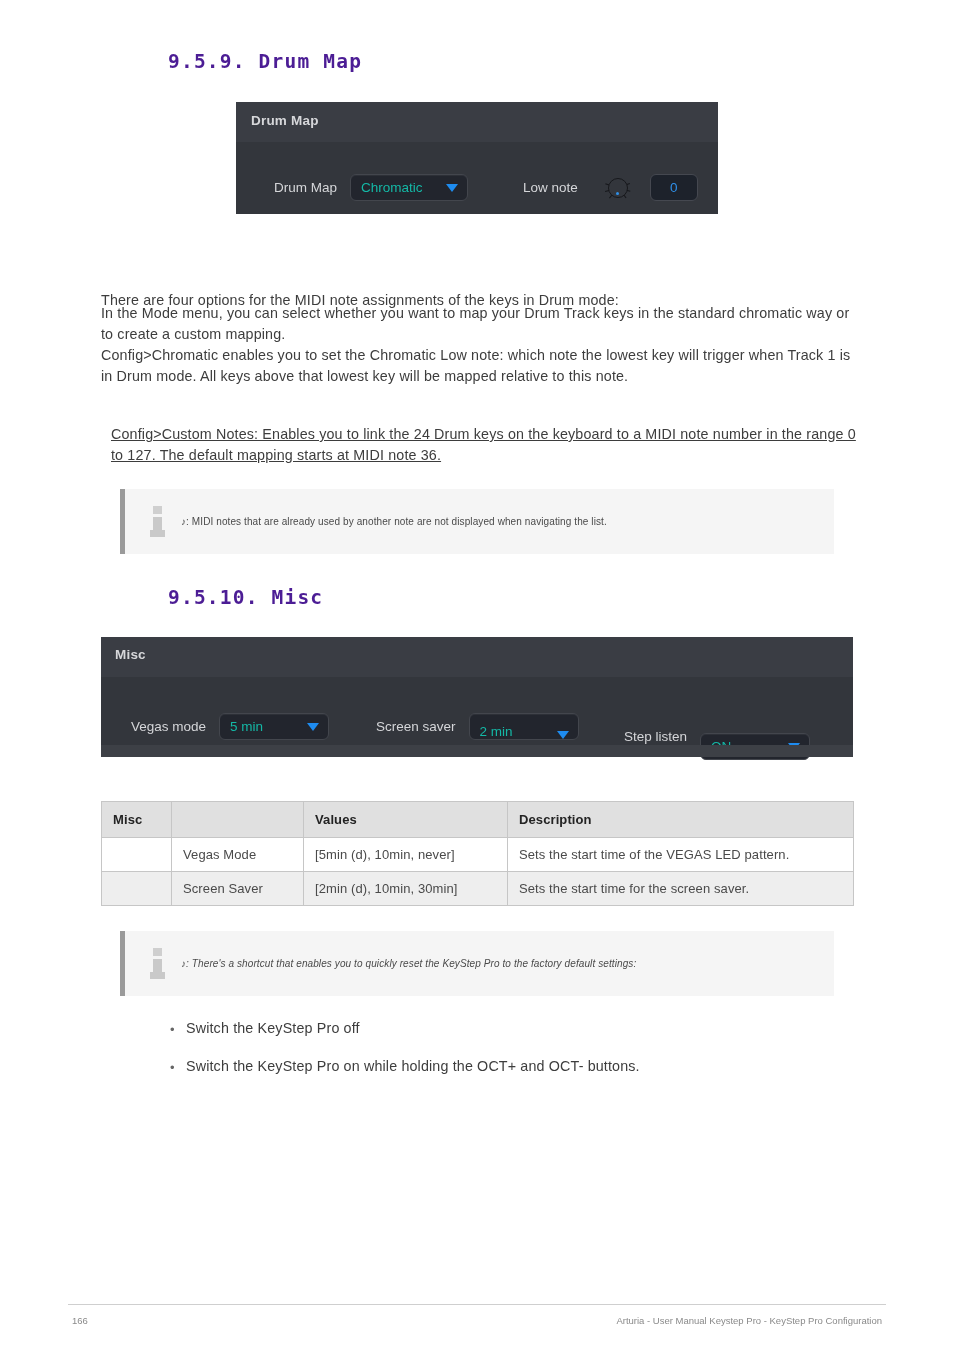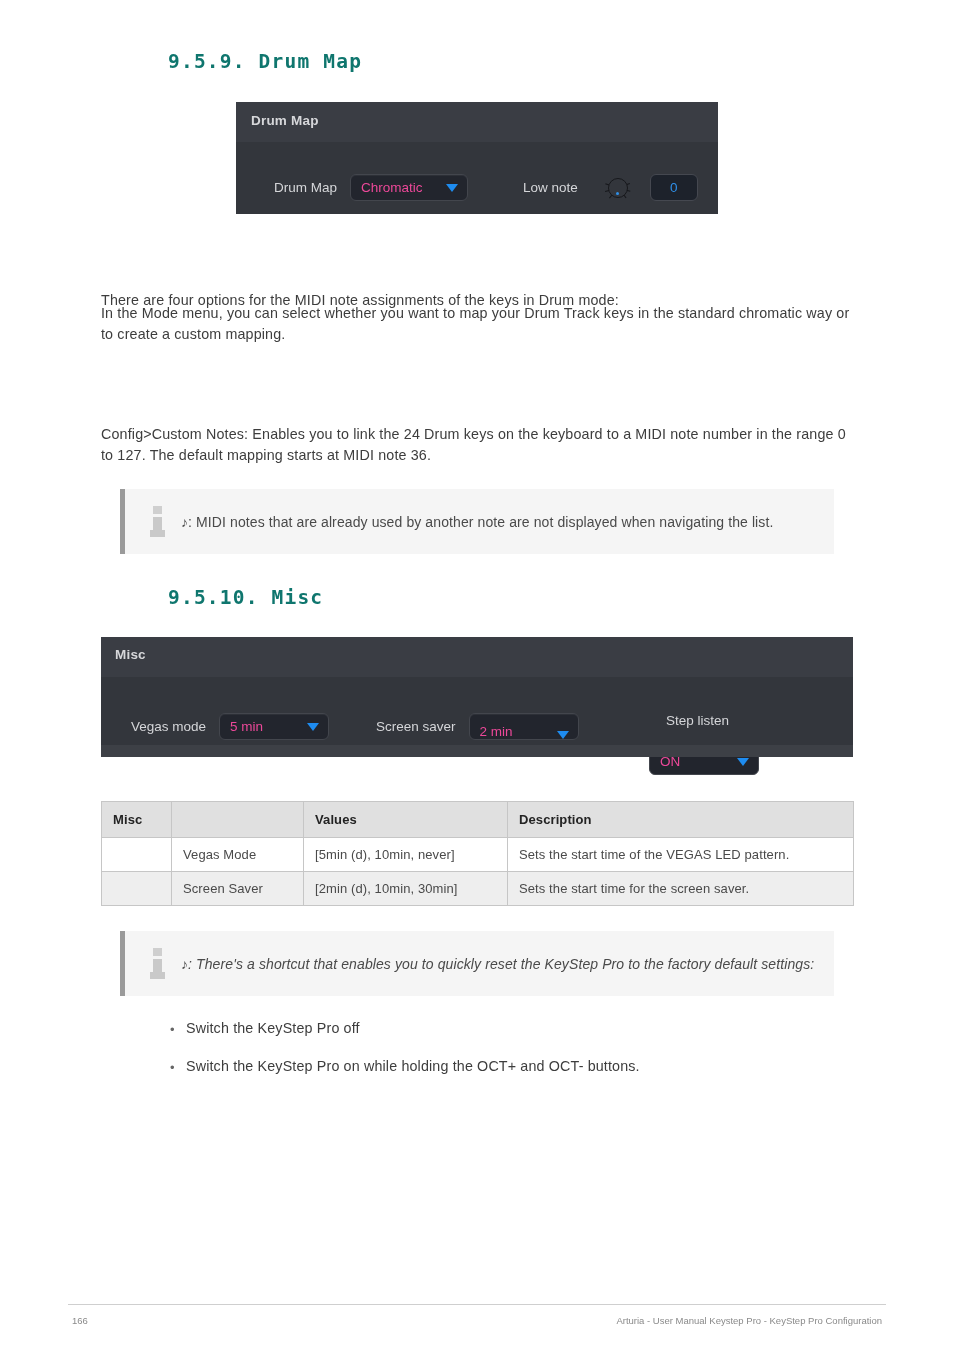--- a/index.html
+++ b/index.html
@@ -15,21 +15,21 @@
   }
 
   .page { position: relative; width: 954px; height: 1354px; }
 
   
   .section-heading {
     font-family: "DejaVu Sans Mono", monospace;
     font-weight: bold;
     font-size: 19.5px;
     letter-spacing: 1.2px;
-    color: #0f766e;
+    color: #4c1d95;
     position: absolute;
   }
   #heading-drum-map { left: 168px; top: 50px; }
   #heading-misc { left: 168px; top: 586px; }
 
   
   .device-panel {
     position: absolute;
     background: #33363c;
     color: #d8d9dc;
@@ -77,21 +77,21 @@
     border-radius: 6px;
     height: 27px;
     display: flex;
     align-items: center;
     justify-content: space-between;
     padding: 0 9px 0 10px;
     box-shadow: inset 0 1px 0 rgba(255,255,255,.05);
   }
   .dropdown .dd-value {
     font-size: 13.5px;
-    color: #ec4899;
+    color: #14b8a6;
     white-space: nowrap;
   }
   .dropdown .dd-arrow {
     width: 0; height: 0;
     margin-left: 14px;
     border-left: 6px solid transparent;
     border-right: 6px solid transparent;
     border-top: 8px solid #1e8cf0;
   }
 
@@ -166,21 +166,21 @@
     width: 9px; height: 20px;
     background: #c9c9c9;
   }
   .note-icon .i-base {
     position: absolute;
     left: 1px; top: 26px;
     width: 15px; height: 7px;
     background: #c9c9c9;
   }
   .note-text {
-    font-size: 14px;
+    font-size: 10px;
     color: #4a4a4a;
     margin-left: 10px;
     letter-spacing: .1px;
   }
 
   
   .spec-table {
     position: absolute;
     border-collapse: collapse;
     table-layout: fixed;
@@ -271,22 +271,23 @@
       <div class="value-box" style="margin-left:19px;">
         <span class="vb-text">0</span>
       </div>
     </div>
   </div>
 
   <div class="body-para" style="left:101px; top:250px; width:760px;margin-top:40px;">There are four options for the MIDI note assignments of the keys in Drum mode:</div>
 
   <div class="body-para" style="left:101px; top:303px; width:752px;">In the Mode menu, you can select whether you want to map your Drum Track keys in the standard chromatic way or to create a custom mapping.</div>
 
-
-  <div class="body-para" style="left:101px; top:424px; width:752px;">Config&gt;Custom Notes: Enables you to link the 24 Drum keys on the keyboard to a MIDI note number in the range 0 to 127. The default mapping starts at MIDI note 36.</div>
+  <div class="body-para" style="left:101px; top:345px; width:752px;">Config&gt;Chromatic enables you to set the Chromatic Low note: which note the lowest key will trigger when Track 1 is in Drum mode. All keys above that lowest key will be mapped relative to this note.</div>
+
+  <div class="body-para" style="left:111px; top:424px; width:752px;text-decoration:underline;">Config&gt;Custom Notes: Enables you to link the 24 Drum keys on the keyboard to a MIDI note number in the range 0 to 127. The default mapping starts at MIDI note 36.</div>
 
   <div class="note-box" style="left:120px; top:489px; width:714px; height:65px;">
     <span class="note-icon">
       <span class="i-dot"></span>
       <span class="i-stem"></span>
       <span class="i-base"></span>
     </span>
     <span class="note-text">♪: MIDI notes that are already used by another note are not displayed when navigating the list.</span>
   </div>
 
@@ -305,21 +306,21 @@
     </div>
 
     <div class="ctrl-row" style="left:275px; top:76px;">
       <span class="ctrl-label">Screen saver</span>
       <div class="dropdown" style="width:110px; margin-left:13px;align-items:flex-end;">
         <span class="dd-value">2 min</span>
         <span class="dd-arrow"></span>
       </div>
     </div>
 
-    <div class="ctrl-row" style="left:535px; top:76px;flex-direction:column;">
+    <div class="ctrl-row" style="left:523px; top:76px;">
       <span class="ctrl-label">Step listen</span>
       <div class="dropdown" style="width:110px; margin-left:13px;margin-top:20px;">
         <span class="dd-value">ON</span>
         <span class="dd-arrow"></span>
       </div>
     </div>
 
     <div class="panel-foot"></div>
   </div>
 

